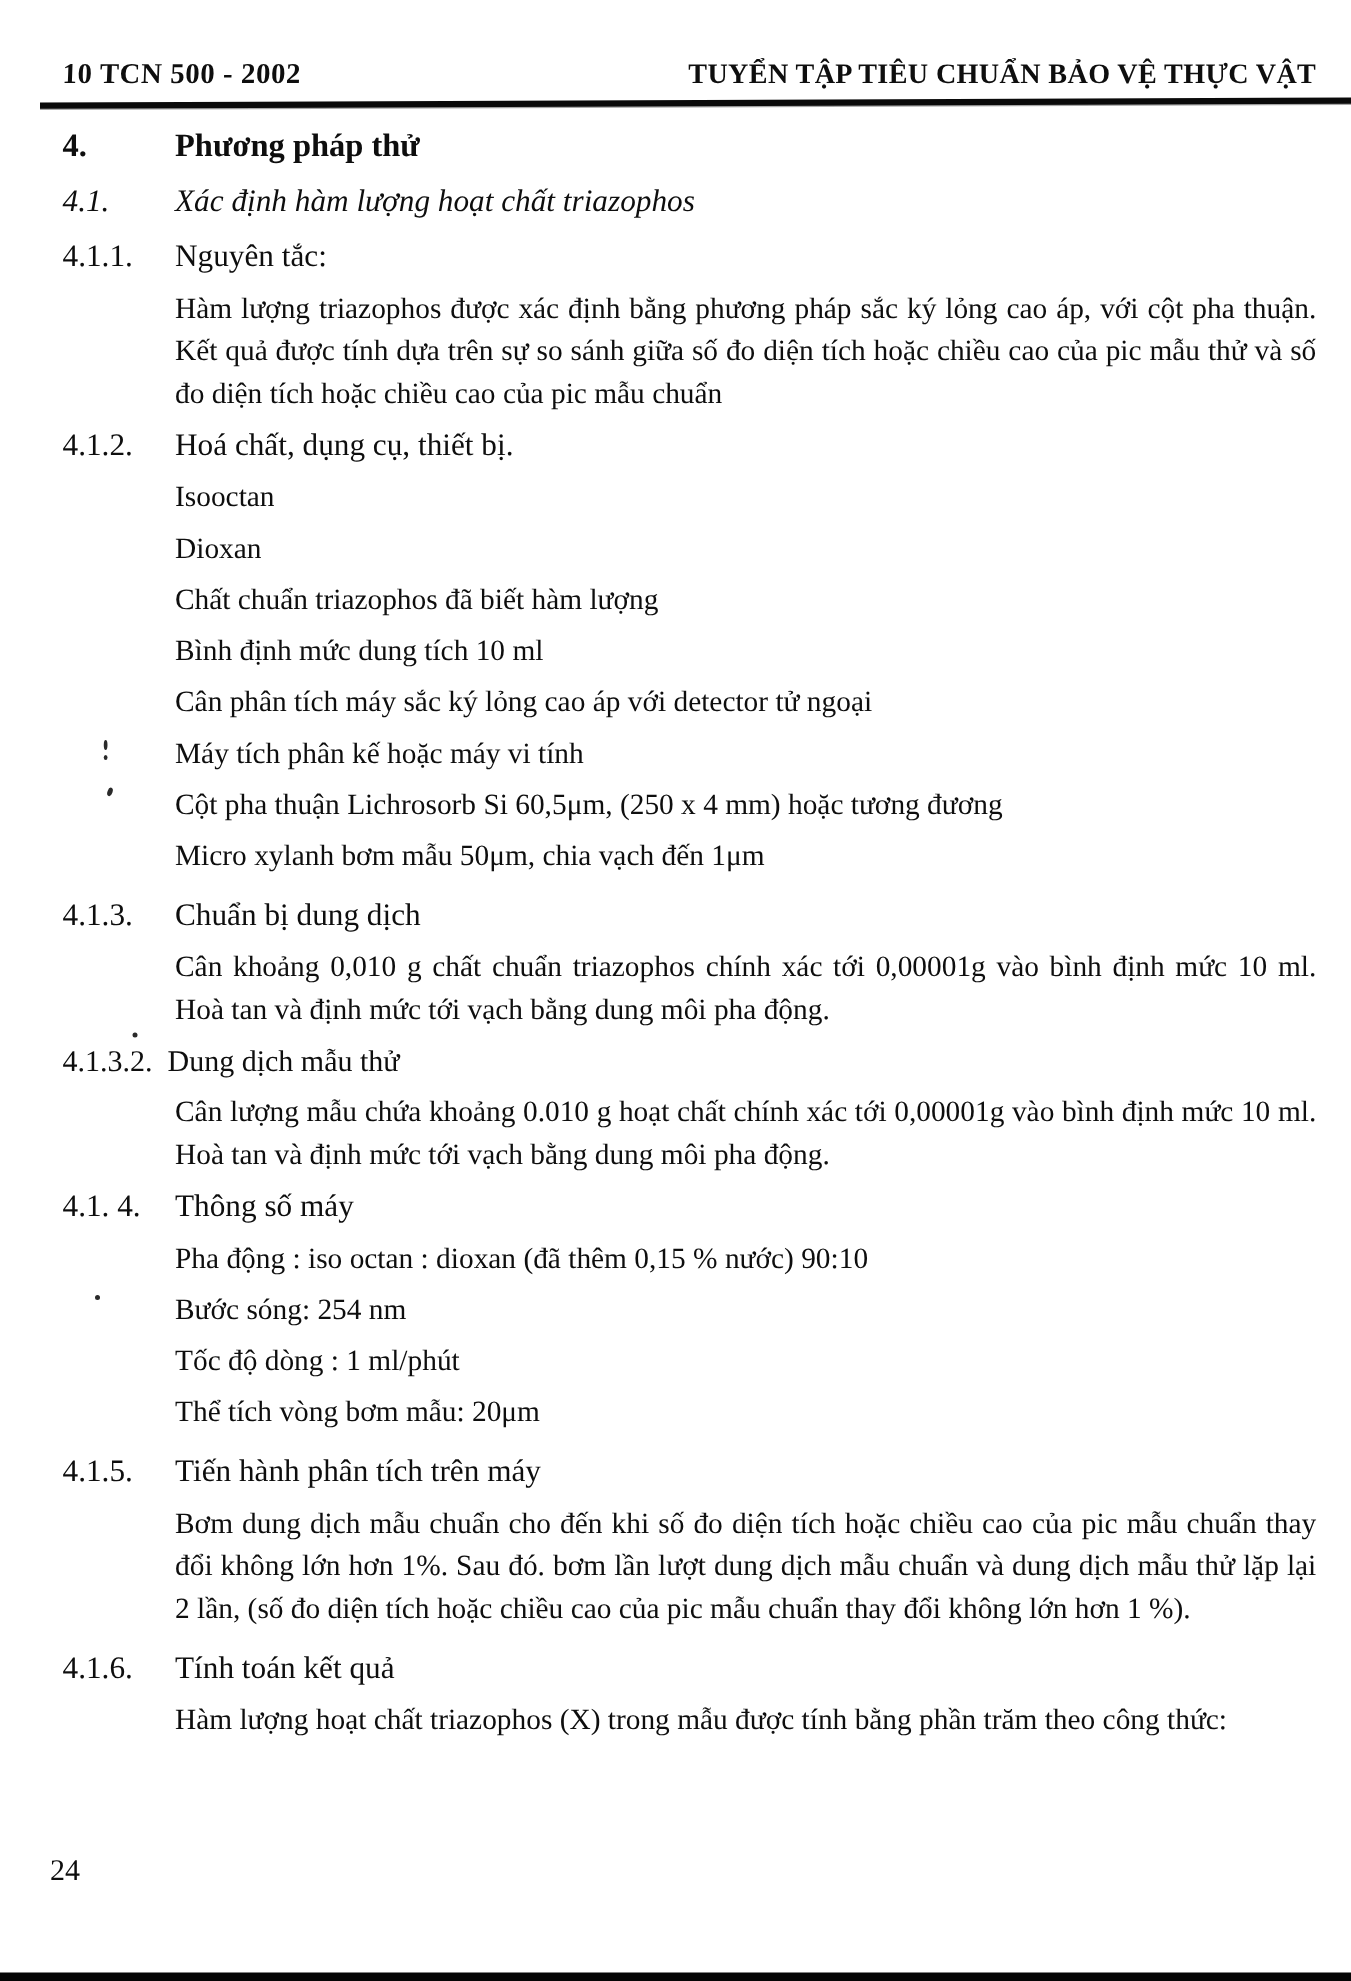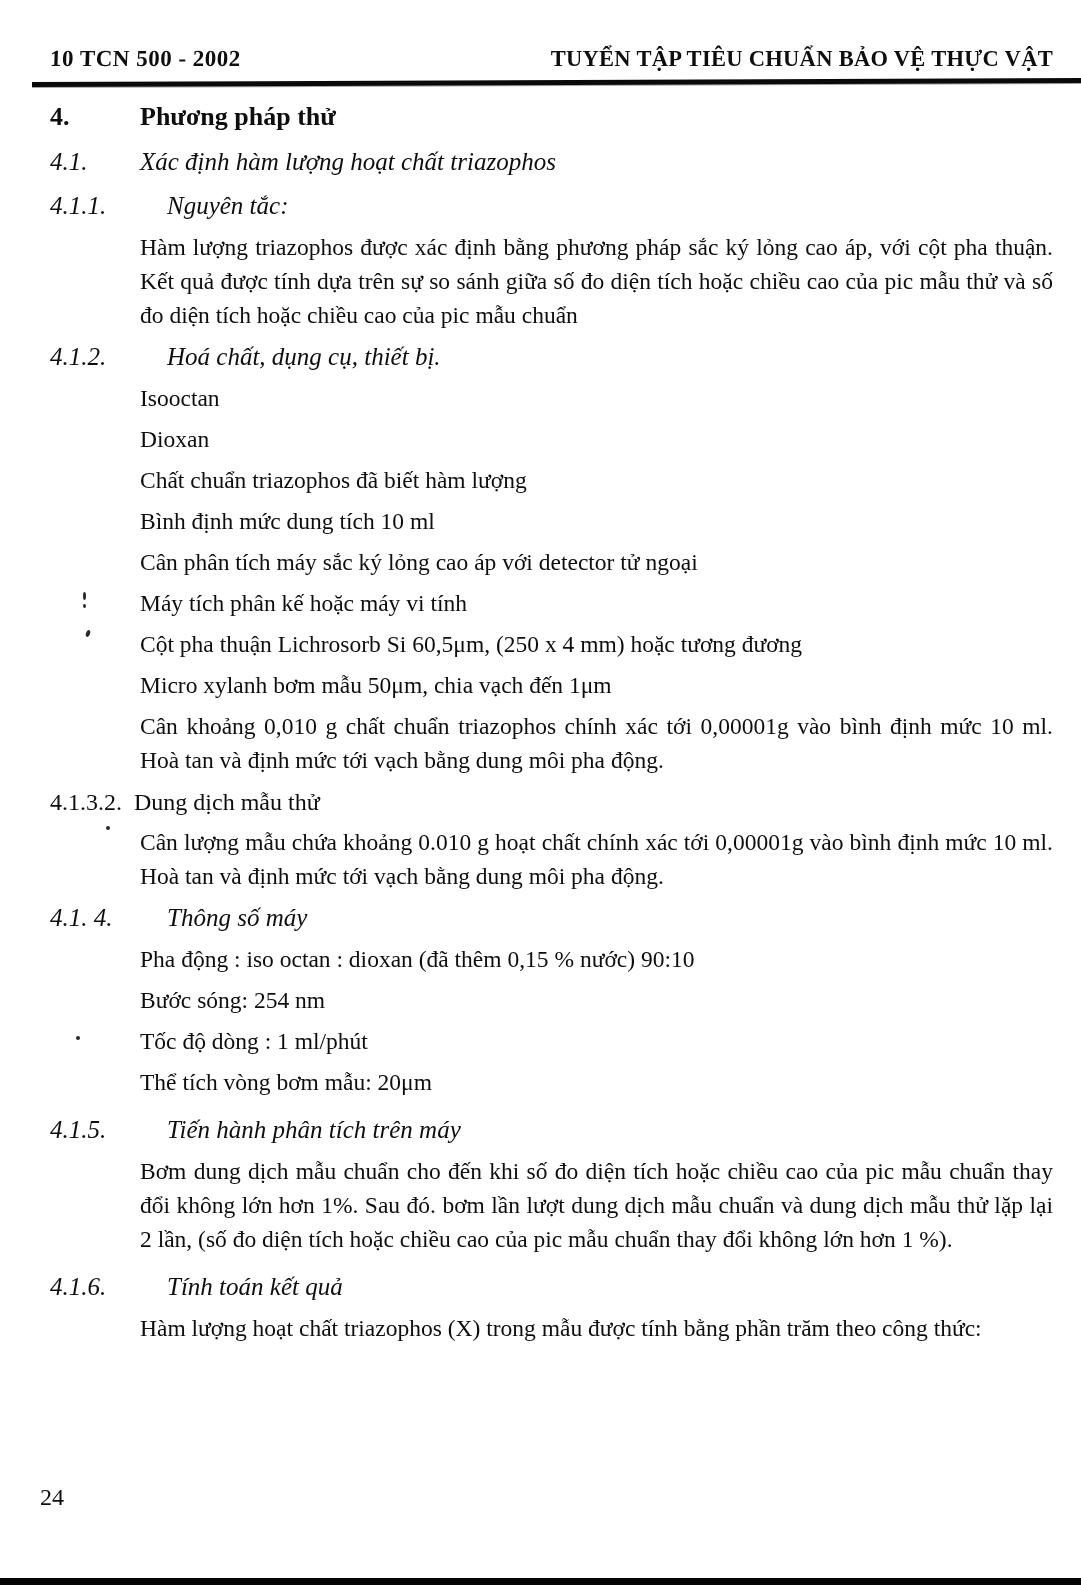--- a/index.html
+++ b/index.html
@@ -34,21 +34,21 @@
     transform: rotate(-0.22deg);
     box-shadow: 0 1px 0 rgba(0,0,0,0.35);
   }
   
   .content { margin-top: 14px; }
   .row { display: flex; margin-bottom: 7px; }
   .num { width: 90px; flex-shrink: 0; }
   .txt { flex: 1; }
   .h1 { font-weight: bold; font-size: 26px; line-height: 36px; margin-bottom: 9px; }
   .h2 { font-weight: normal; font-style: italic; font-size: 25px; line-height: 36px; margin-bottom: 8px; }
-  .h3 { font-style: italic; font-size: 25px; line-height: 36px; margin-bottom: 6px; gap: 27px; }
+  .h3 { font-size: 25px; line-height: 36px; margin-bottom: 6px; }
   .h4 { font-size: 24px; line-height: 36px; margin: 0 0 5px 0; }
   .h4 .num-inline { margin-right: 12px; }
   .para {
     margin: 0 0 7px 90px;
     font-size: 23.5px; line-height: 34px;
     text-align: justify;
   }
   .item {
     margin: 0 0 7px 90px;
     font-size: 23.5px; line-height: 34px;
@@ -111,20 +111,24 @@
 
     <p class="item">Isooctan</p>
     <p class="item">Dioxan</p>
     <p class="item">Chất chuẩn triazophos đã biết hàm lượng</p>
     <p class="item">Bình định mức dung tích 10 ml</p>
     <p class="item">Cân phân tích máy sắc ký lỏng cao áp với detector tử ngoại</p>
     <p class="item">Máy tích phân kế hoặc máy vi tính</p>
     <p class="item">Cột pha thuận Lichrosorb Si 60,5μm, (250 x 4 mm) hoặc tương đương</p>
     <p class="item">Micro xylanh bơm mẫu 50μm, chia vạch đến 1μm</p>
 
+    <div class="row h3 sp-before">
+      <span class="num">4.1.3.</span>
+      <span class="txt">Chuẩn bị dung dịch</span>
+    </div>
 
 
     <p class="para">Cân khoảng 0,010 g chất chuẩn triazophos chính xác tới 0,00001g vào bình định mức 10 ml. Hoà tan và định mức tới vạch bằng dung môi pha động.</p>
 
     <p class="h4"><span class="num-inline">4.1.3.2.</span><span>Dung dịch mẫu thử</span></p>
 
     <p class="para">Cân lượng mẫu chứa khoảng 0.010 g hoạt chất chính xác tới 0,00001g vào bình định mức 10 ml. Hoà tan và định mức tới vạch bằng dung môi pha động.</p>
 
     <div class="row h3">
       <span class="num">4.1. 4.</span>

